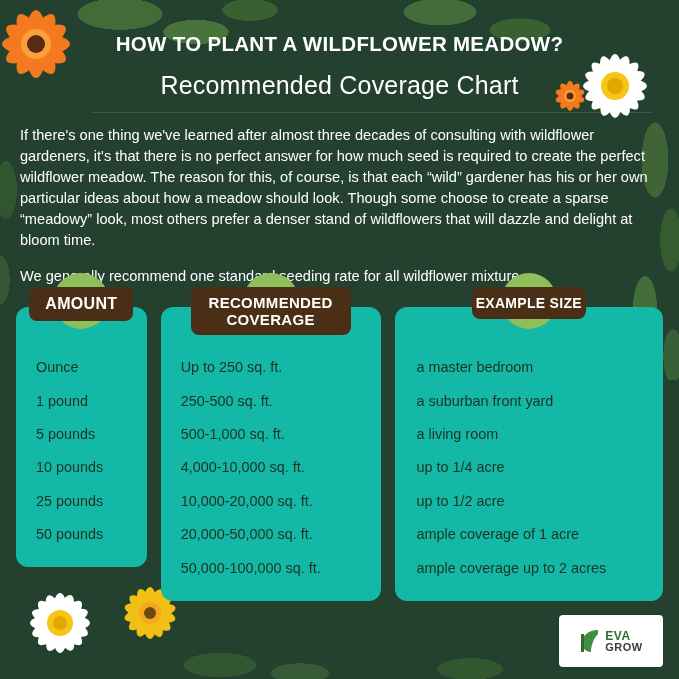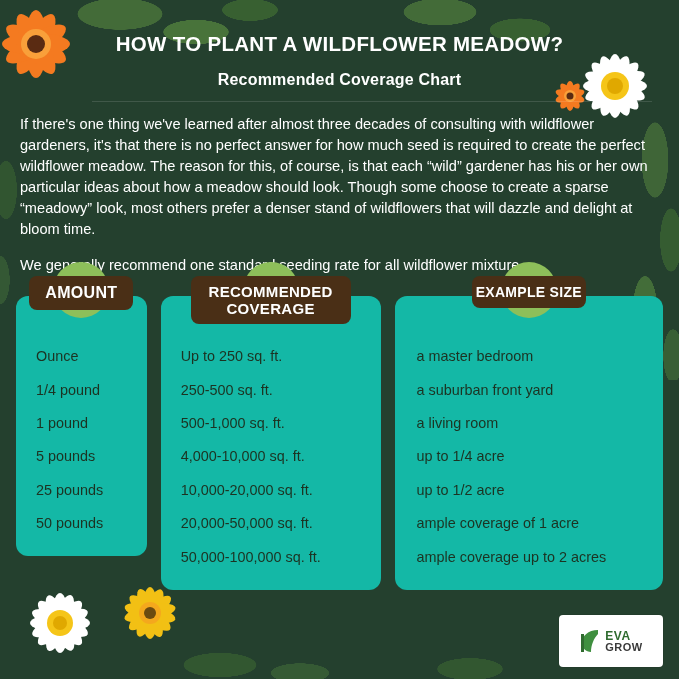--- a/index.html
+++ b/index.html
@@ -76,22 +76,22 @@
     line-height: 1.2;
   }
   .title-sub-wrap {
     margin-top: 14px;
     display: flex;
     align-items: center;
     justify-content: center;
     gap: 14px;
   }
   .title-sub {
-    font-size: 16px;
-    font-weight: bold;
+    font-size: 25px;
+    font-weight: normal;
     color: #ffffff;
     letter-spacing: .2px;
   }
   .title-rule {
     margin: 12px auto 0 auto;
     width: 560px; height: 1px;
     background: rgba(255,255,255,0.13);
   }
 
   
@@ -303,23 +303,23 @@
 
   <div class="columns">
 
     <div class="col amount">
       <div class="col-tabwrap">
         <div class="col-circle"></div>
         <div class="col-tab">AMOUNT</div>
       </div>
       <div class="rows">
         <div class="row">Ounce</div>
-        <div class="row">1/4 pound</div>
         <div class="row">1 pound</div>
         <div class="row">5 pounds</div>
+        <div class="row">10 pounds</div>
         <div class="row">25 pounds</div>
         <div class="row">50 pounds</div>
       </div>
     </div>
 
     <div class="col coverage">
       <div class="col-tabwrap">
         <div class="col-circle"></div>
         <div class="col-tab">RECOMMENDED
 COVERAGE</div>

